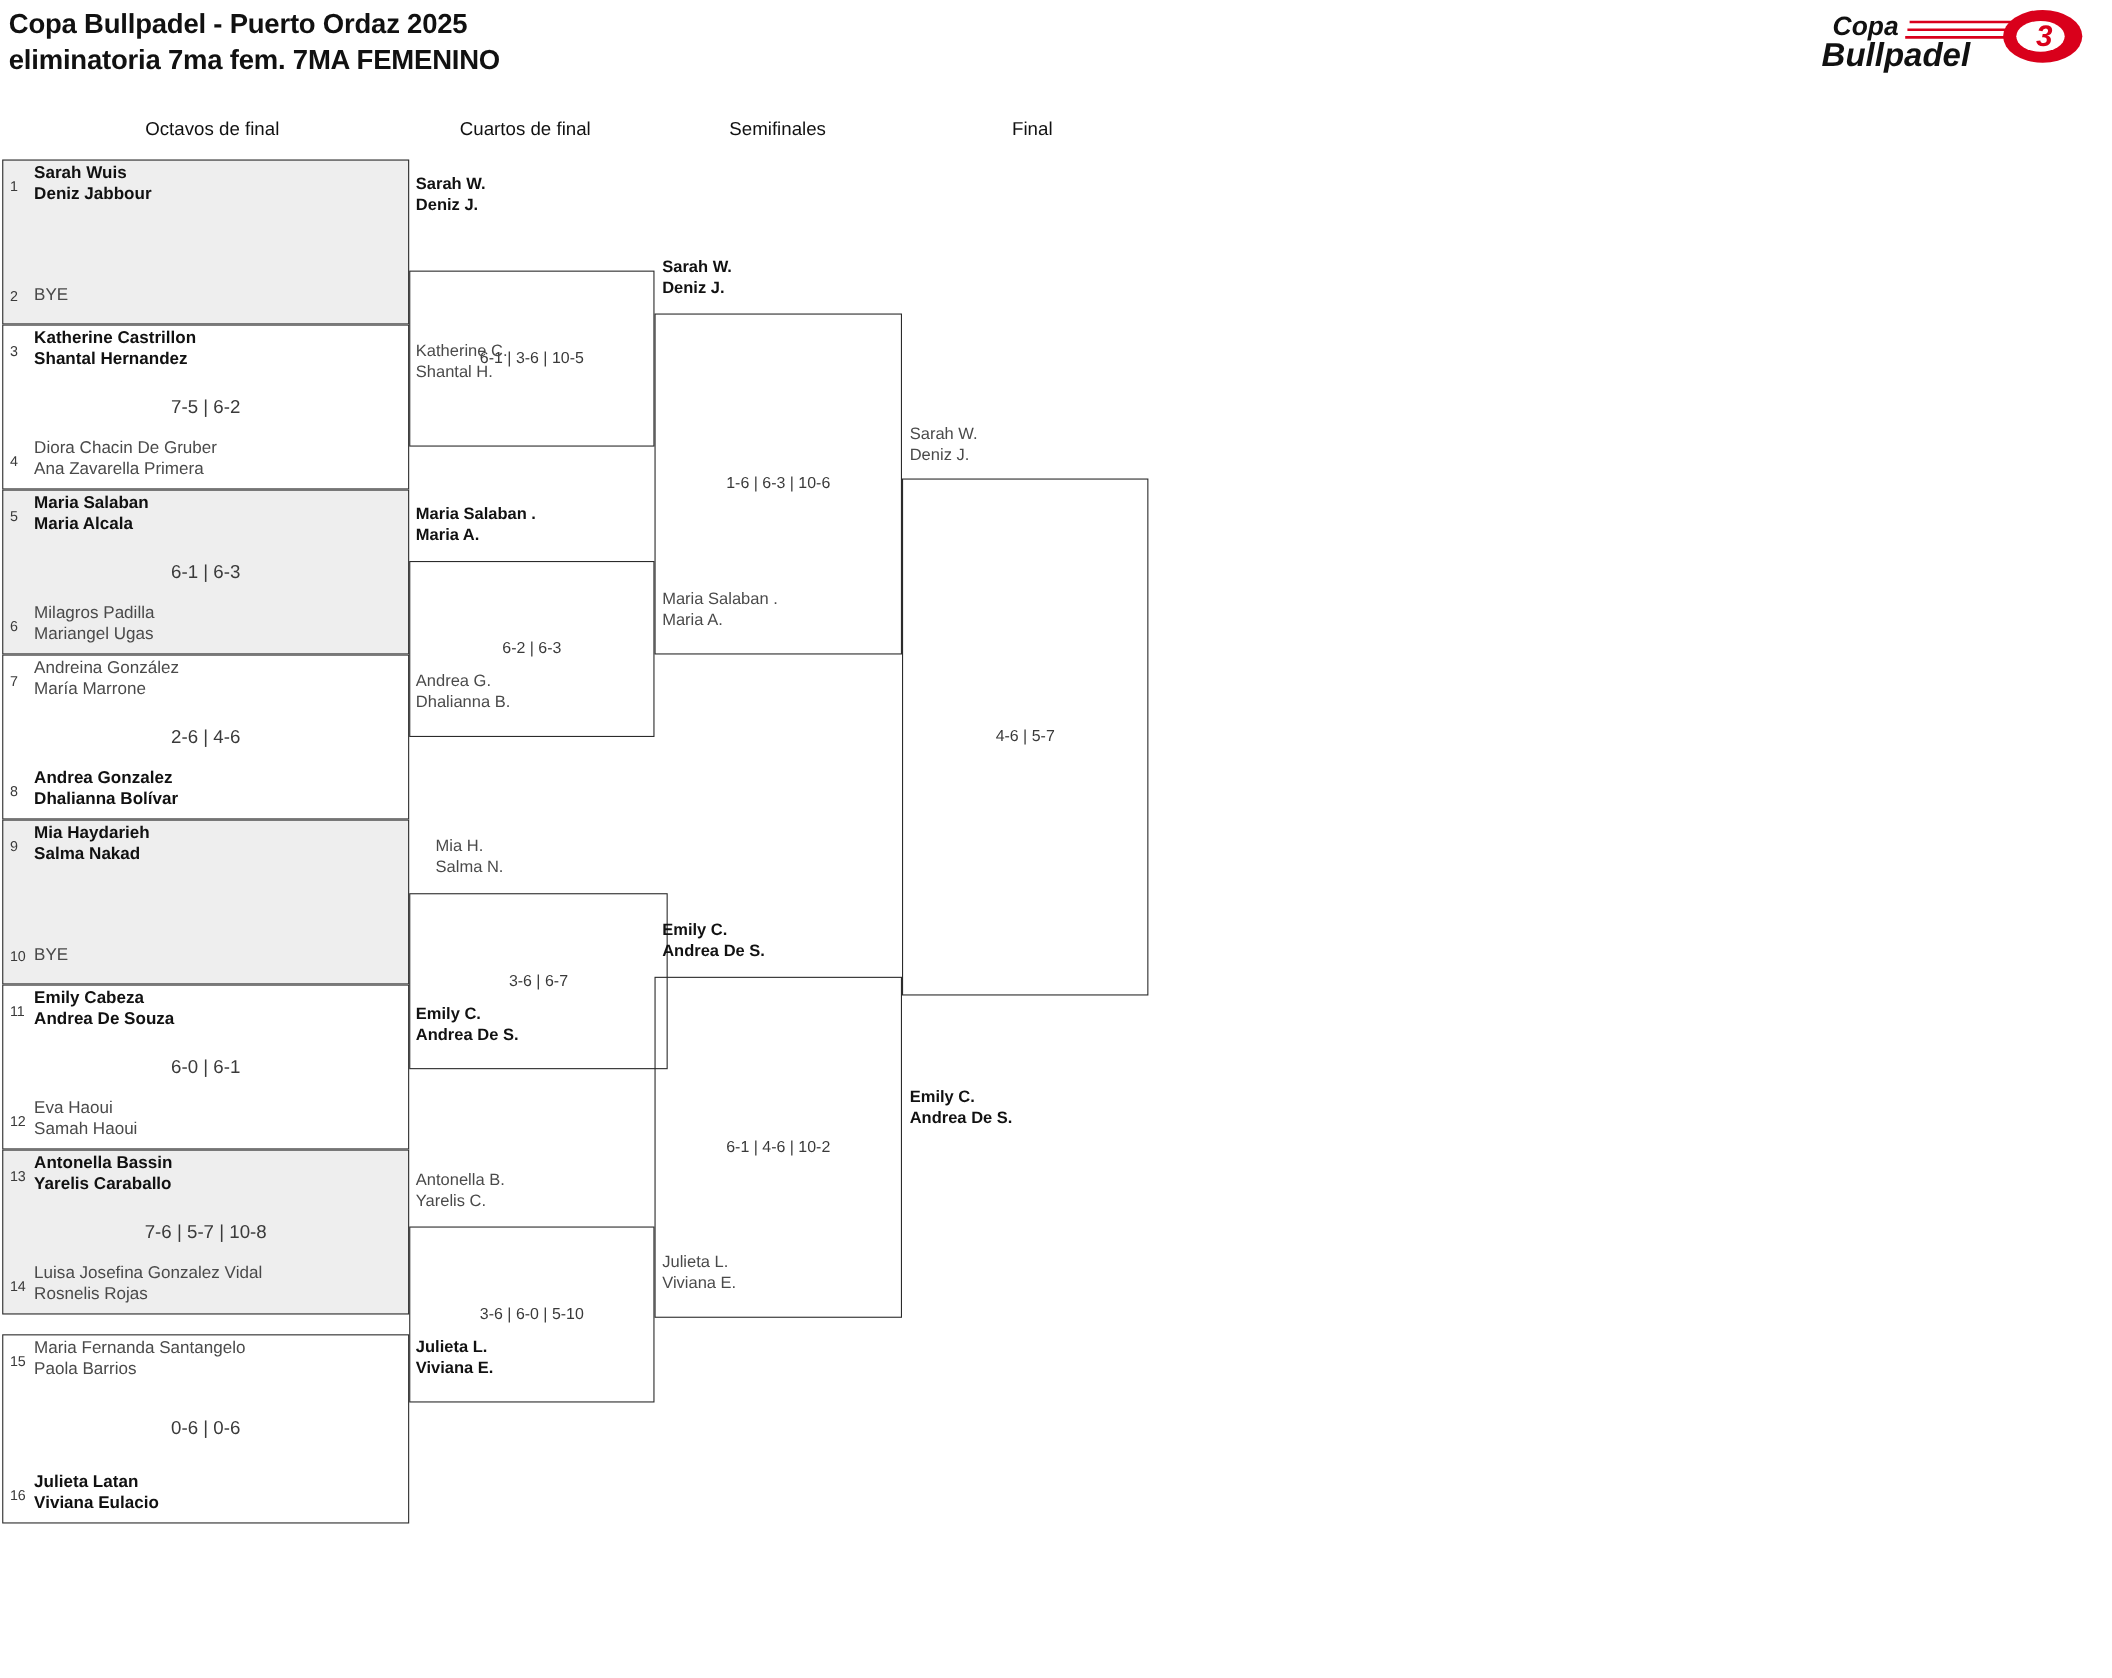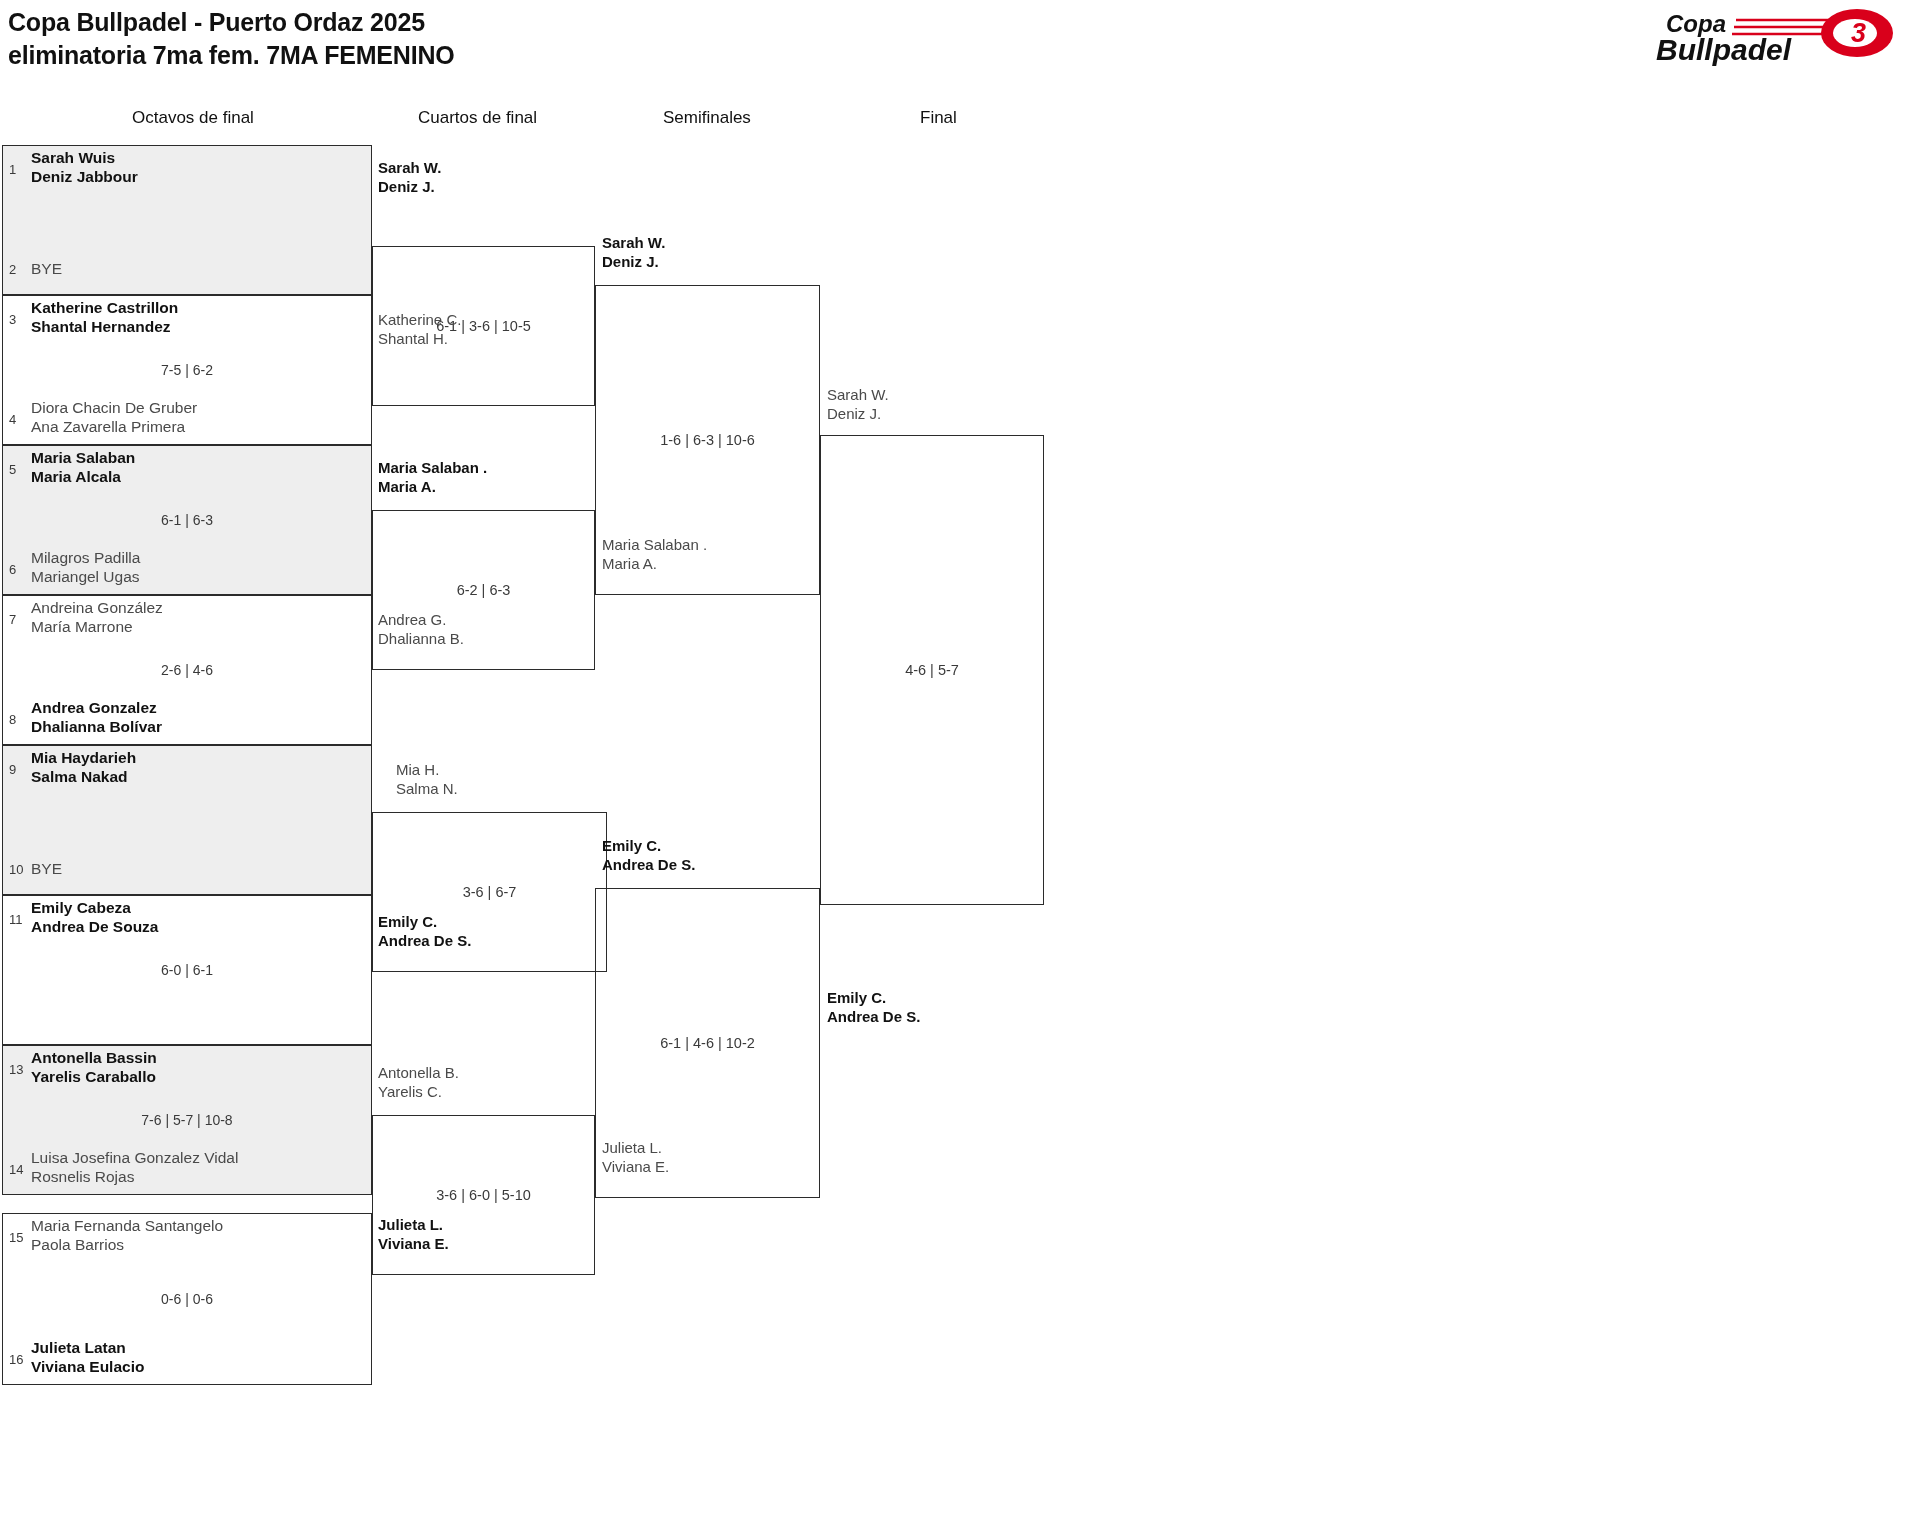--- a/index.html
+++ b/index.html
@@ -103,21 +103,21 @@
     white-space: pre-line;
   }
   .names.win  { font-weight: 700; color: #111111; }
   .names.lose { font-weight: 400; color: #4a4a4a; }
   .names.bye  { font-weight: 400; color: #4a4a4a; line-height: 42px; }
 
   .r1-score {
     position: absolute;
     left: 0; width: 100%;
     text-align: center;
-    font-size: 14px;
+    font-size: 17px;
     color: #3a3a3a;
     top: 50%;
     transform: translateY(-50%);
   }
 
   
   .match-box {
     position: absolute;
     box-sizing: border-box;
     border: 1.4px solid #2b2b2b;
@@ -246,20 +246,25 @@
     </div>
   </div>
 
   <div class="r1-block plain" style="top:895px;height:150px;">
     <div class="slot top">
       <span class="seed">11</span>
       <span class="names win">Emily Cabeza
 Andrea De Souza</span>
     </div>
     <div class="r1-score">6-0 | 6-1</div>
+    <div class="slot bottom">
+      <span class="seed">12</span>
+      <span class="names lose">Eva Haoui
+Samah Haoui</span>
+    </div>
   </div>
 
   <div class="r1-block shaded" style="top:1045px;height:150px;">
     <div class="slot top">
       <span class="seed">13</span>
       <span class="names win">Antonella Bassin
 Yarelis Caraballo</span>
     </div>
     <div class="r1-score">7-6 | 5-7 | 10-8</div>
     <div class="slot bottom">

